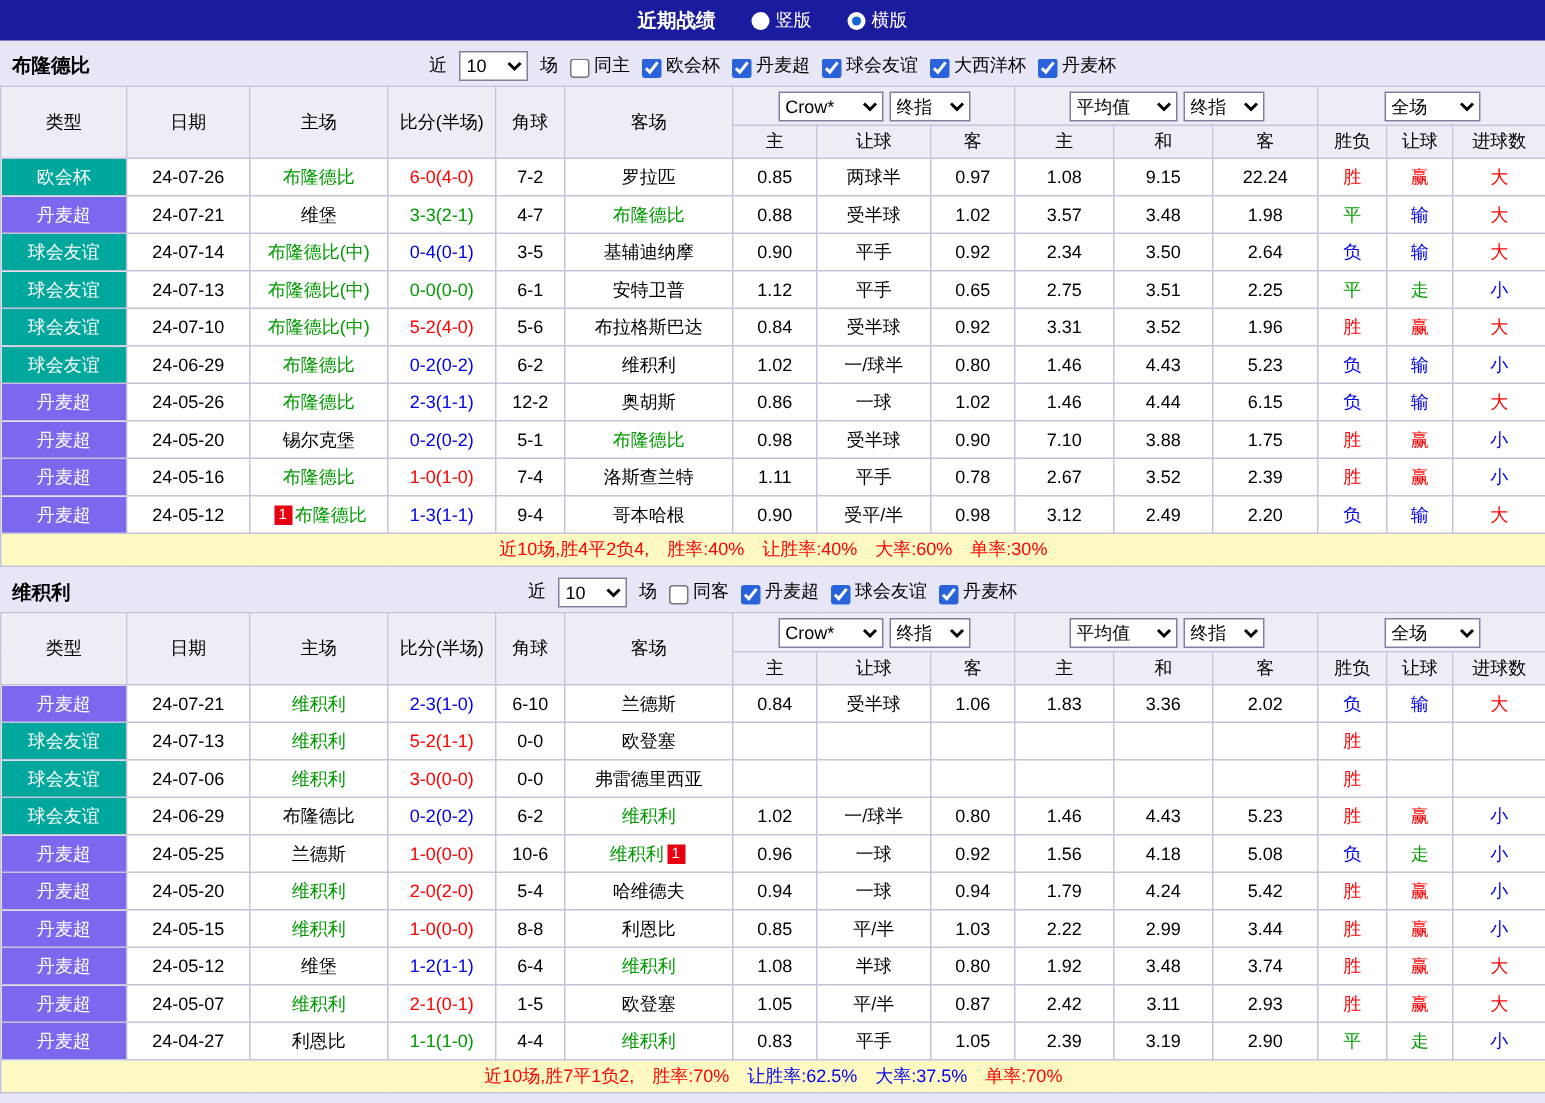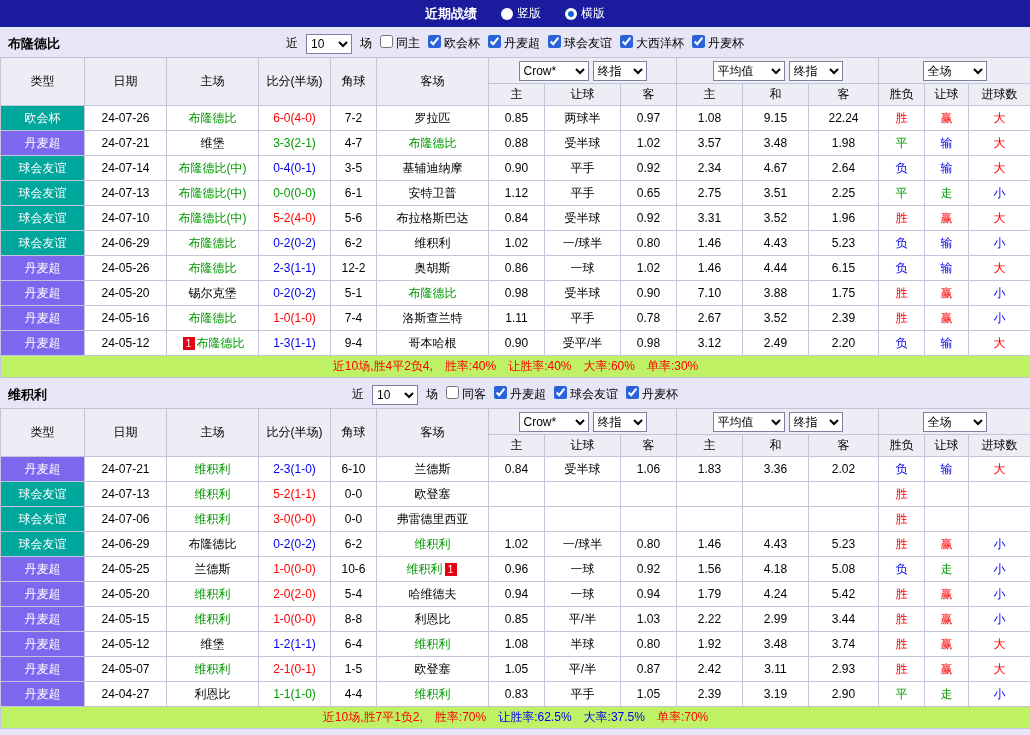--- a/index.html
+++ b/index.html
@@ -7,33 +7,33 @@
   body{font-family:"Liberation Sans","DejaVu Sans",sans-serif;font-size:12px;color:#000;background:#e6e6f6}
   .topbar{height:27px;background:#1b1b9e;color:#fff;display:flex;align-items:center;justify-content:center;gap:24px}
   .topbar .title{font-weight:bold;font-size:13px}
   .radio-opt{display:inline-flex;align-items:center;gap:4px;cursor:pointer}
   .radio{width:12px;height:12px;border-radius:50%;background:#fff;display:inline-block;position:relative}
   .radio.checked::after{content:"";position:absolute;left:3px;top:3px;width:6px;height:6px;border-radius:50%;background:#1565d8}
   .section{margin-top:3px}
   .filterbar{height:27px;position:relative;display:flex;align-items:center;justify-content:center;gap:8px}
   .team-name{position:absolute;left:8px;font-weight:bold;font-size:13px}
   .filterbar select,th select{font-size:12px;height:20px;background:#fff;border:1px solid #7f7f9f}
-  .filterbar label{display:inline-flex;align-items:flex-start;gap:3px;cursor:pointer}
+  .filterbar label{display:inline-flex;align-items:flex-end;gap:3px;cursor:pointer}
   input[type=checkbox]{width:13px;height:13px;margin:0;accent-color:#2962d9}
   table{width:1030px;border-collapse:collapse;table-layout:fixed;background:#fff}
   th,td{border:1px solid #c3c3da;text-align:center;font-size:12px;font-weight:normal;overflow:hidden;white-space:nowrap}
   thead th{background:#ededf6;height:26px}
   thead tr.sub th{height:22px}
   tbody td{height:25px}
   .hdr-selects{display:inline-flex;gap:4px;align-items:center}
   .league{color:#fff}
   .focal{color:#009900}
   .c-red{color:#ff0000}.c-blue{color:#0000ee}.c-green{color:#009900}
   .badge1{display:inline-block;background:#e60012;color:#fff;width:12px;height:13px;line-height:13px;font-size:10px;vertical-align:middle;margin:0 2px}
-  tfoot td{height:22px;background:#bef264}
+  tfoot td{height:22px;background:#fef9c3}
   .summary span{margin:0 6px}
 </style>
 </head>
 <body>
 
 <div class="topbar">
   <span class="title">近期战绩</span>
   <span class="radio-opt">
     <span class="radio" id="radio-v"></span>
     <span>竖版</span>
@@ -163,21 +163,21 @@
             <td class="league" style="background:#00a79d">球会友谊</td>
             <td>24-07-14</td>
             <td><span class="focal">布隆德比(中)</span></td>
             <td><span class="c-blue">0-4(0-1)</span></td>
             <td>3-5</td>
             <td><span class="">基辅迪纳摩</span></td>
             <td>0.90</td>
             <td>平手</td>
             <td>0.92</td>
             <td>2.34</td>
-            <td>4.67</td>
+            <td>3.50</td>
             <td>2.64</td>
             <td class="c-blue">负</td>
             <td class="c-blue">输</td>
             <td class="c-red">大</td>
           </tr>
           <tr>
             <td class="league" style="background:#00a79d">球会友谊</td>
             <td>24-07-13</td>
             <td><span class="focal">布隆德比(中)</span></td>
             <td><span class="c-green">0-0(0-0)</span></td>

